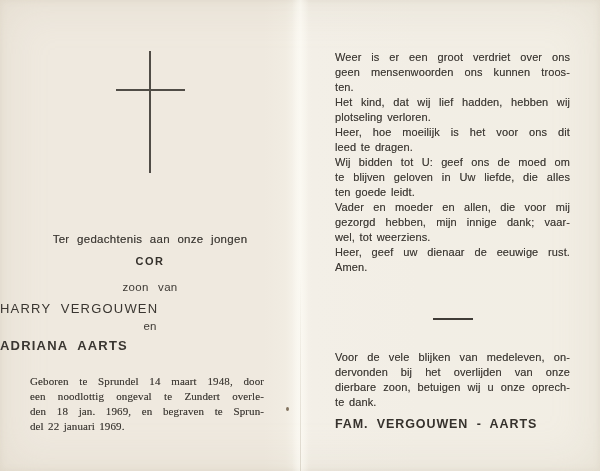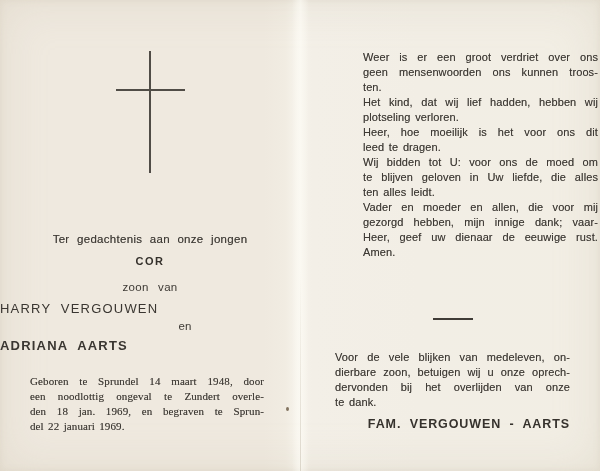--- a/index.html
+++ b/index.html
@@ -54,43 +54,43 @@
     font-size:11.5px;text-align:center;word-spacing:6px;letter-spacing:0.3px;
   }
   .parent-name{
     position:absolute;left:0;width:300px;
     font-size:13px;text-align:left;letter-spacing:1.2px;word-spacing:5px;
     color:#3a3631;
   }
   .father-name{top:301px;}
   .conjunction-text{
     position:absolute;left:0;top:320px;width:300px;
-    font-size:11.5px;text-align:center;margin-left:35px;
+    font-size:11.5px;text-align:center;
   }
   .mother-name{top:338px;font-weight:bold;}
 
   .bio-text{
     position:absolute;left:30px;top:374px;width:234px;
     font-size:11px;line-height:15px;font-family:Liberation Serif, serif;
   }
 
   .prayer-text{
     position:absolute;left:335px;top:50px;width:235px;
-    font-size:11px;line-height:15px;margin-left:28px;
+    font-size:11px;line-height:15px;
   }
   .section-divider{
     position:absolute;left:433px;top:318px;width:40px;height:2px;background:#403c37;
   }
   .thanks-text{
     position:absolute;left:335px;top:350px;width:235px;
     font-size:11px;line-height:15px;
   }
   .signature-line{
     position:absolute;left:335px;top:417px;width:235px;
-    font-size:12.5px;font-weight:bold;text-align:right;
+    font-size:12.5px;font-weight:bold;text-align:left;
     letter-spacing:0.9px;word-spacing:4px;color:#36322d;
   }
 
   .fold-crease{
     position:absolute;left:292px;top:0;width:17px;height:471px;
     background:linear-gradient(90deg,rgba(255,253,246,0) 0%,rgba(255,253,247,0.55) 50%,rgba(244,239,229,0) 100%);
     pointer-events:none;
   }
   .fold-crease:after{
     content:"";position:absolute;left:8px;bottom:0;width:1px;height:200px;
@@ -131,35 +131,36 @@
   <div class="page page-right"></div>
 
   <div class="prayer-text">
     <div class="tline">Weer is er een groot verdriet over ons</div>
     <div class="tline">geen mensenwoorden ons kunnen troos-</div>
     <div class="tline short">ten.</div>
     <div class="tline">Het kind, dat wij lief hadden, hebben wij</div>
     <div class="tline short">plotseling verloren.</div>
     <div class="tline">Heer, hoe moeilijk is het voor ons dit</div>
     <div class="tline short">leed te dragen.</div>
-    <div class="tline">Wij bidden tot U: voor ons de moed om</div>
+    <div class="tline">Wij bidden tot U: geef ons de moed om</div>
     <div class="tline">te blijven geloven in Uw liefde, die alles</div>
-    <div class="tline short">ten alles leidt.</div>
+    <div class="tline short">ten goede leidt.</div>
     <div class="tline">Vader en moeder en allen, die voor mij</div>
     <div class="tline">gezorgd hebben, mijn innige dank; vaar-</div>
+    <div class="tline short">wel, tot weerziens.</div>
     <div class="tline">Heer, geef uw dienaar de eeuwige rust.</div>
     <div class="tline short">Amen.</div>
   </div>
 
   <div class="section-divider"></div>
 
   <div class="thanks-text">
     <div class="tline">Voor de vele blijken van medeleven, on-</div>
+    <div class="tline">dervonden bij het overlijden van onze</div>
     <div class="tline">dierbare zoon, betuigen wij u onze oprech-</div>
-    <div class="tline">dervonden bij het overlijden van onze</div>
     <div class="tline short">te dank.</div>
   </div>
 
   <div class="signature-line">FAM. VERGOUWEN - AARTS</div>
 
   <div class="fold-crease"></div>
   <div class="paper-speck"></div>
 
 </div>
 

